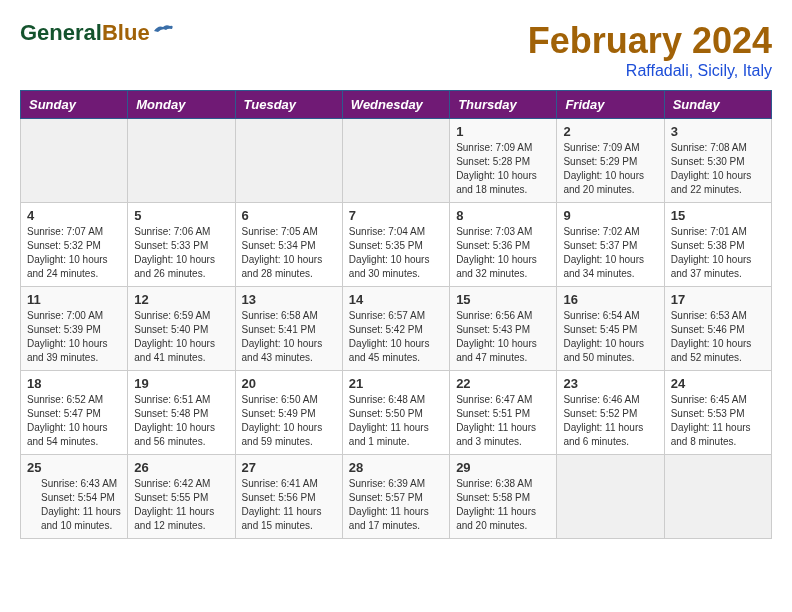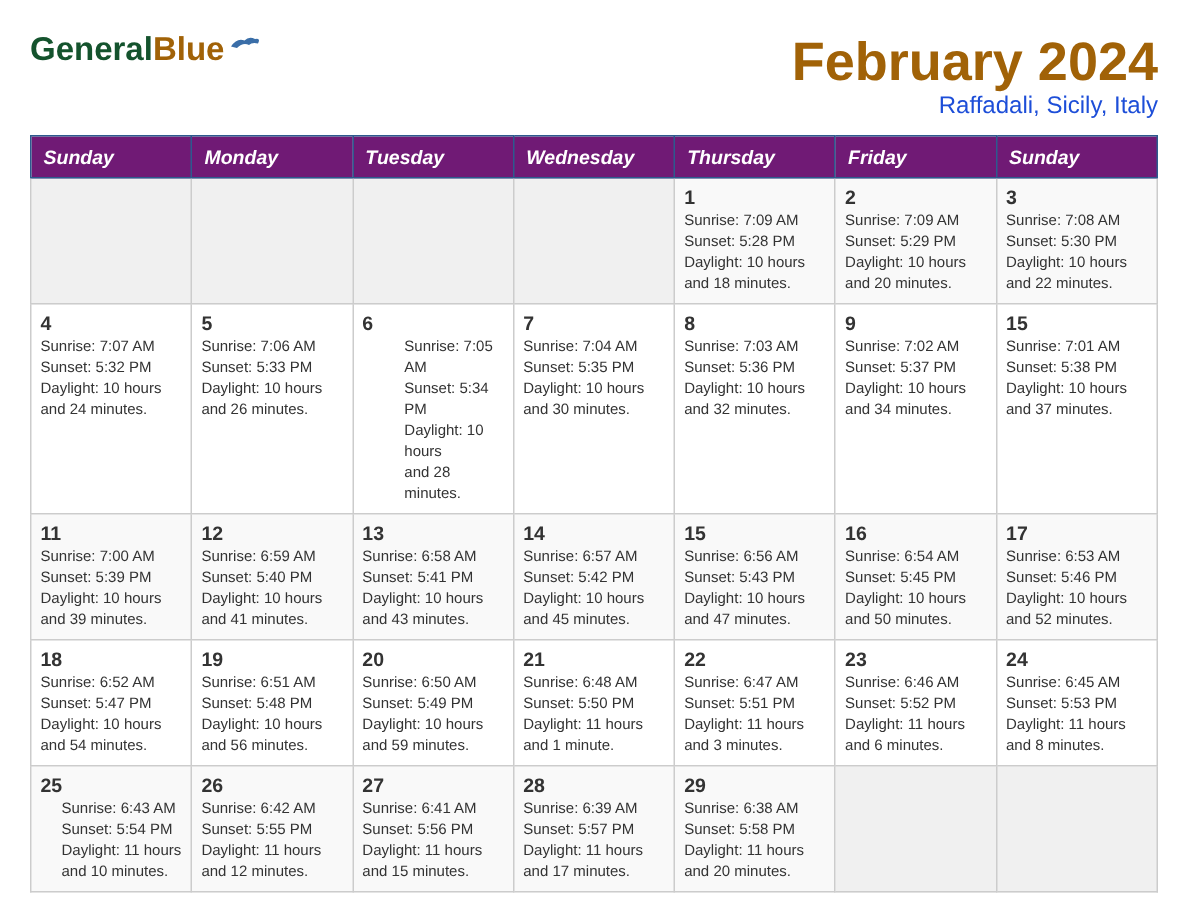--- a/index.html
+++ b/index.html
@@ -151,21 +151,21 @@
         </td>
         <td>
           <span class="day-num">5</span>
           <div class="day-info" style="white-space: pre-line;">Sunrise: 7:06 AM
 Sunset: 5:33 PM
 Daylight: 10 hours
 and 26 minutes.</div>
         </td>
         <td>
           <span class="day-num">6</span>
-          <div class="day-info" style="white-space: pre-line; margin-left: 28px;">Sunrise: 7:05 AM
+          <div class="day-info" style="white-space: pre-line;">Sunrise: 7:05 AM
 Sunset: 5:34 PM
 Daylight: 10 hours
 and 28 minutes.</div>
         </td>
         <td>
           <span class="day-num">7</span>
           <div class="day-info" style="white-space: pre-line;">Sunrise: 7:04 AM
 Sunset: 5:35 PM
 Daylight: 10 hours
 and 30 minutes.</div>

